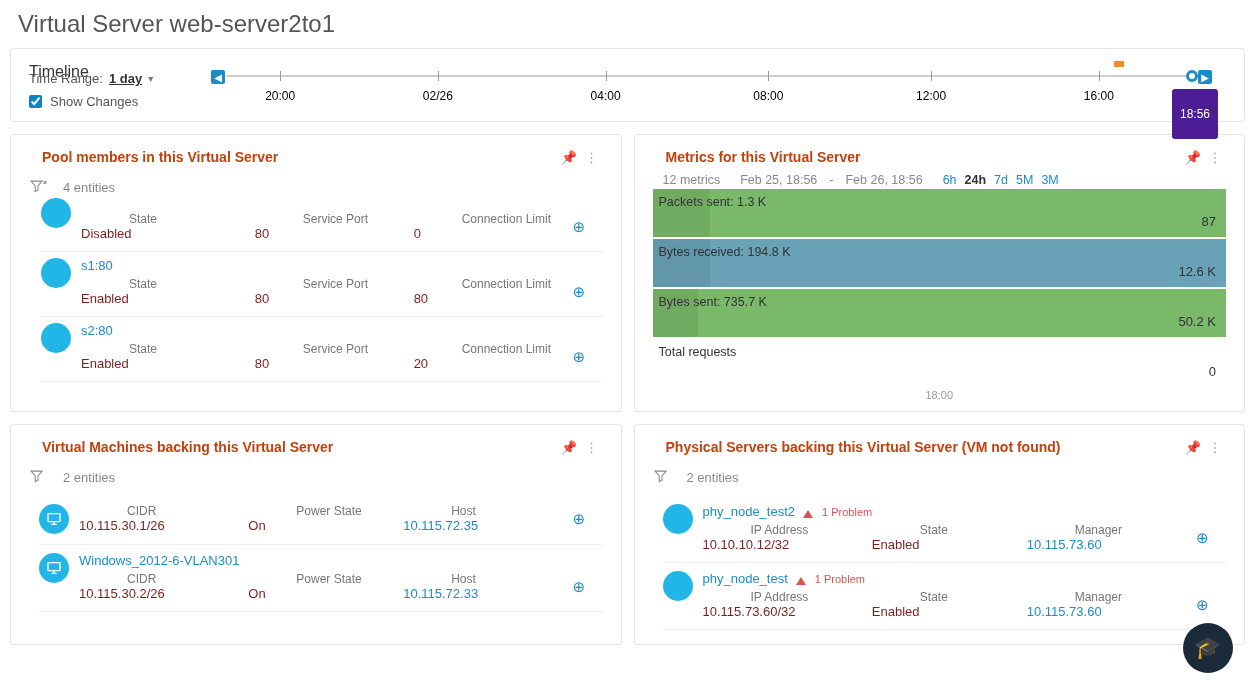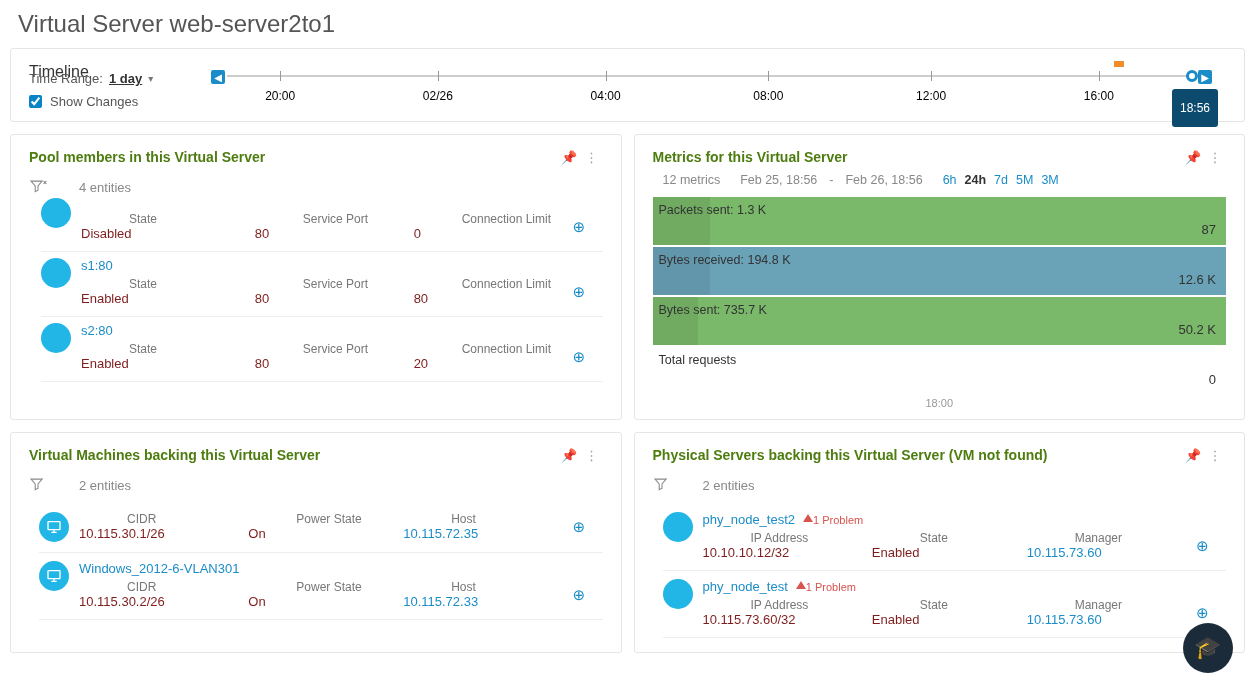--- a/index.html
+++ b/index.html
@@ -15,63 +15,63 @@
 .timeline-row { display: flex; align-items: center; margin-top: -26px; }
 .timeline-left { width: 180px; }
 .timeline-viz { flex: 1; position: relative; height: 50px; }
 .timeline-track { position: absolute; top: 14px; left: 18px; right: 30px; height: 2px; background: #ccc; }
 .timeline-btn { position: absolute; top: 9px; width: 14px; height: 14px; background: #1a8cc8; color:#fff; display:flex; align-items:center; justify-content:center; font-size:10px; border-radius:2px; }
 .timeline-btn.left { left: 2px; }
 .timeline-btn.right { right: 14px; }
 .timeline-tick { position: absolute; top: 10px; width: 1px; height: 10px; background: #999; }
 .timeline-label { position: absolute; top: 28px; transform: translateX(-50%); font-size: 12px; color: #000000; }
 .timeline-end { position: absolute; right: 28px; top: 9px; width: 12px; height: 12px; border-radius: 50%; background: #fff; border: 3px solid #1a8cc8; }
-.timeline-end-label { position: absolute; right: 8px; top: 28px; background: #0c4a6e; color:#fff; padding: 12px 8px; border-radius: 3px; font-size: 12px; }
+.timeline-end-label { position: absolute; right: 8px; top: 28px; background: #4c1d95; color:#fff; padding: 18px 8px; border-radius: 3px; font-size: 12px; }
 .timeline-marker { position: absolute; top: 0px; width: 10px; height: 6px; background: #f28c28; }
 .page-grid { display: grid; grid-template-columns: 1fr 1fr; gap: 12px; padding: 0 10px 20px; }
 .card { border: 1px solid #e5e5e5; border-radius: 3px; background: #fff; }
 .card-head { display: flex; align-items: center; padding: 14px 18px 8px; }
-.card-title { font-size: 14px; font-weight: 600; color: #4d7c0f; flex: 1; }
+.card-title { font-size: 14px; font-weight: 600; color: #c2410c; flex: 1; margin-left: 13px; }
 .card-icon { width: 22px; color: #999; text-align: center; cursor: pointer; }
-.card-sub { display: flex; align-items: center; gap: 22px; padding: 6px 18px 10px; color: #888; font-size: 13px; }
+.card-sub { display: flex; align-items: center; gap: 6px; padding: 6px 18px 10px; color: #888; font-size: 13px; }
 .filter-icon { color: #999; width: 28px; }
 .filter-icon svg { width: 18px; height: 14px; }
 .pool-list { padding: 0 18px 14px 30px; }
 .pool-item { display: flex; align-items: flex-start; gap: 10px; border-bottom: 1px solid #eee; padding: 6px 0 10px; }
 .circle { width: 30px; height: 30px; border-radius: 50%; background: #22b6e6; flex-shrink: 0; display:flex; align-items:center; justify-content:center; color:#fff; }
 .circle svg { width: 16px; height: 16px; }
 .pool-grid { flex: 1; display: grid; grid-template-columns: 1.1fr 1fr 1fr 30px; gap: 4px 10px; align-items: start; }
 .pool-grid.first { grid-template-columns: 1.1fr 1fr 1fr 30px; }
 .field-label { font-size: 12px; color: #777; margin-left: 48px; }
 .field-val { font-size: 13px; color: #7f1d1d; }
 .link { color: #1a8cc8; cursor: pointer; }
 .link-name { color: #1a8cc8; cursor: pointer; grid-column: 1/5; font-size: 13px; }
 .plus-circle { color: #1a8cc8; font-size: 15px; align-self: center; cursor:pointer; }
-.metrics-sub { display: flex; align-items: flex-start; gap: 12px; padding: 0 18px 10px 28px; font-size: 12.5px; color: #888; }
+.metrics-sub { display: flex; align-items: flex-start; gap: 12px; padding: 0 18px 2px 28px; font-size: 12.5px; color: #888; }
 .metrics-sub .count { margin-right: 8px; }
 .range-opts { display: flex; gap: 8px; margin-left: 8px; }
 .range-opt { color: #1a8cc8; cursor: pointer; }
 .range-opt.active { color: #333; font-weight: 600; }
 .metrics-body { padding: 0 18px 10px; }
 .metric-row { position: relative; height: 48px; margin-bottom: 2px; }
 .metric-fill { position: absolute; inset: 0; }
 .metric-fill.green { background: #7ab86a; }
 .metric-fill.blue { background: #6aa2b8; }
 .metric-overlay { position: absolute; top: 0; left: 0; height: 100%; background: rgba(0,0,0,0.07); }
 .metric-label { position: absolute; left: 6px; top: 6px; font-size: 12.5px; color: #333; z-index: 2; }
 .metric-val { position: absolute; right: 10px; bottom: 8px; font-size: 13px; color: #333; z-index: 2; }
 .metric-row.plain { background: #fff; }
 .metric-row.plain .metric-label { color: #333; }
 .metric-tick { text-align: center; font-size: 11px; color: #999; margin-top: 2px; }
 .vm-list, .ps-list { padding: 0 18px 14px 28px; }
 .vm-item, .ps-item { display: flex; gap: 10px; border-bottom: 1px solid #eee; padding: 8px 0 10px; }
 .vm-grid { flex:1; display: grid; grid-template-columns: 1.1fr 1fr 1.1fr 30px; gap: 4px 10px; }
 .ps-grid { flex:1; display: grid; grid-template-columns: 1.1fr 1fr 1.1fr 30px; gap: 4px 10px; }
 .name-row { grid-column: 1/5; display:flex; align-items:center; gap:8px; }
-.warn-badge { color: #d9534f; font-size: 11px; display:flex; align-items:flex-start; gap:0; }
+.warn-badge { color: #d9534f; font-size: 11px; display:flex; align-items:flex-end; gap:9px; }
 .warn-tri { width:0; height:0; border-left:5px solid transparent; border-right:5px solid transparent; border-bottom:8px solid #d9534f; display:inline-block; }
 .help-fab { position: fixed; right: 22px; bottom: 22px; width: 50px; height: 50px; border-radius: 50%; background: #1c2b3a; color:#fff; display:flex; align-items:center; justify-content:center; font-size: 22px; }
 </style>
 </head>
 <body>
 
 <div class="page-title">Virtual Server web-server2to1</div>
 
 <div class="timeline-panel">
   <div class="timeline-title">Timeline</div>

